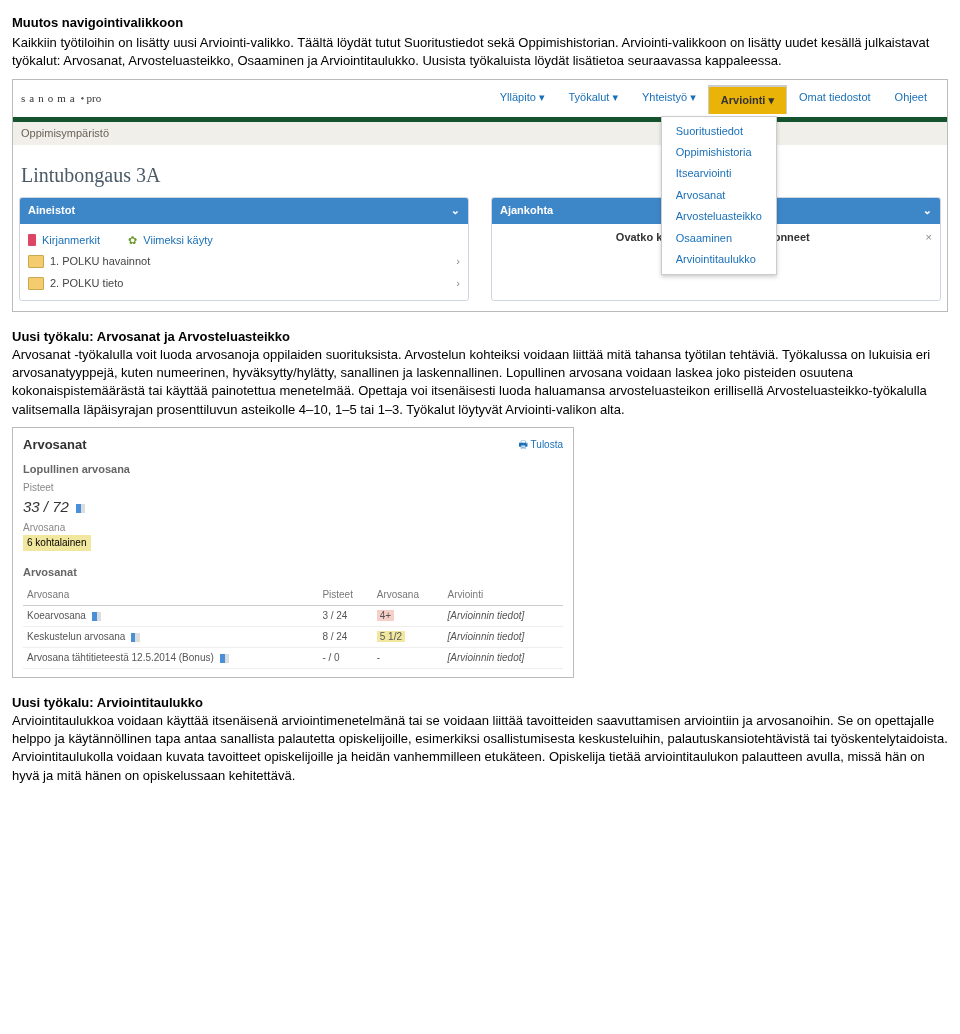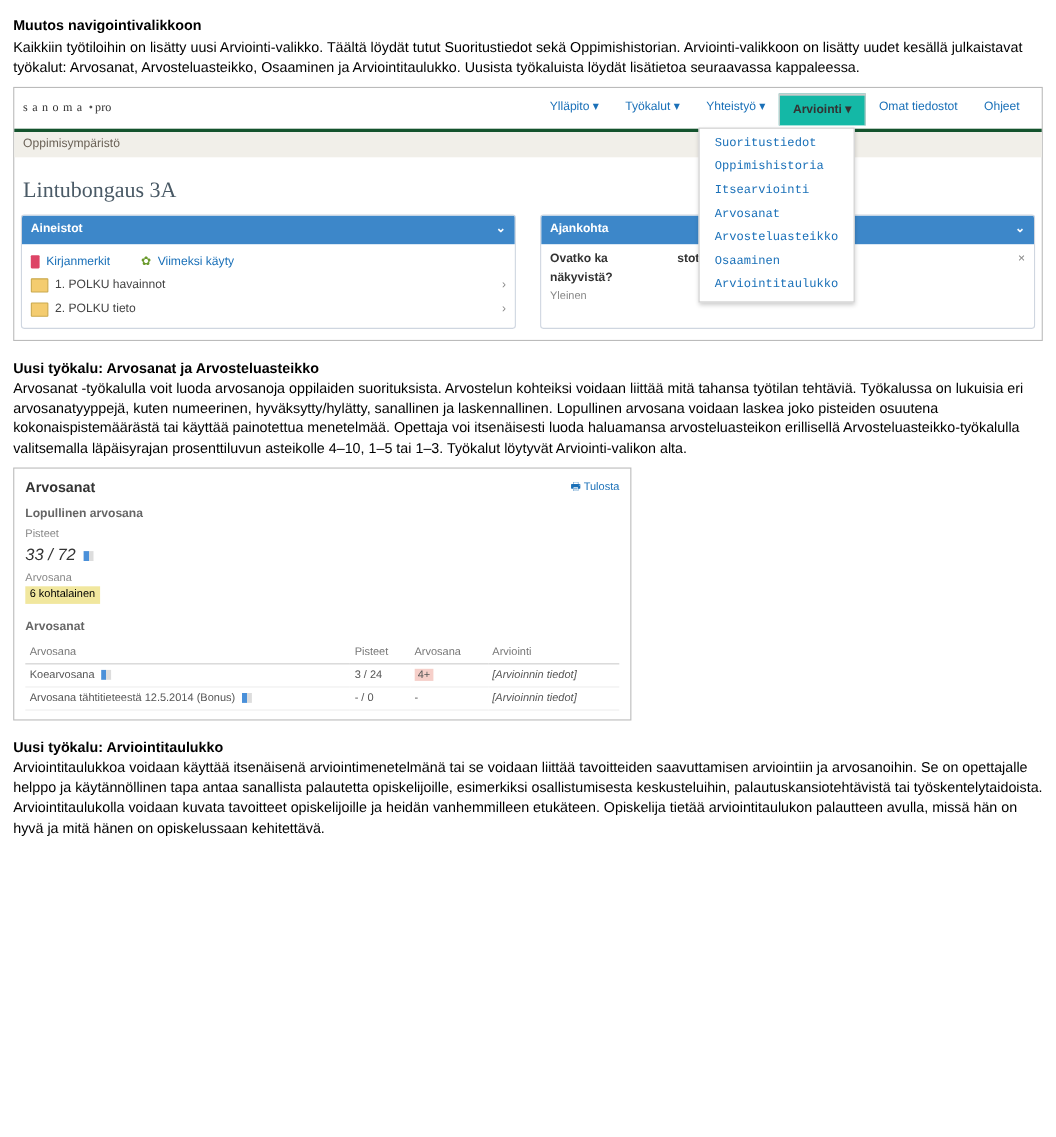--- a/index.html
+++ b/index.html
@@ -19,40 +19,40 @@
     border: 1px solid #bbb;
     margin: 6px 0 16px 0;
     background: #fff;
     font-size: 11px;
   }
   
   .s1-top {
     display: flex;
     align-items: center;
     padding: 4px 8px;
-    border-bottom: 3px solid #14532d;
+    border-bottom: 5px solid #14532d;
   }
   .s1-logo {
     display: flex; align-items: baseline; gap: 2px;
     font-family: Georgia, serif;
     color: #333;
   }
   .s1-logo .dot { color: #555; }
   .s1-nav {
     margin-left: auto;
     display: flex;
     gap: 0;
     color: #1a70b8;
   }
   .s1-nav-item {
     padding: 6px 12px;
     cursor: pointer;
   }
   .s1-nav-item.active {
-    background: #14b8a6;
+    background: #eab308;
     border-top: 2px solid #ccc;
     border-left: 1px solid #ccc;
     border-right: 1px solid #ccc;
     font-weight: bold;
     color: #333;
     position: relative;
     top: 1px;
   }
   .s1-sub {
     background: #f1efe9;
@@ -63,35 +63,34 @@
   .s1-dropdown {
     position: absolute;
     right: 170px;
     top: 36px;
     background: #fff;
     border: 1px solid #ccc;
     box-shadow: 0 2px 4px rgba(0,0,0,.2);
     padding: 4px 0;
     font-size: 11px;
     z-index: 10;
-    font-family: Liberation Mono, monospace;
   }
   .s1-dropdown div {
     padding: 3px 14px;
     color: #1a70b8;
     white-space: nowrap;
   }
   .s1-relwrap { position: relative; }
   .s1-course {
     padding: 16px 8px 4px 8px;
     font-family: Georgia, serif;
     font-size: 20px;
     color: #4a5a66;
   }
-  .s1-panels { display: flex; gap: 22px; padding: 4px 6px 10px 6px; }
+  .s1-panels { display: flex; gap: 22px; padding: 4px 6px 10px 6px; text-align: center; }
   .s1-panel { flex: 1; border: 1px solid #cfd6e0; border-radius: 3px; overflow: hidden; background:#fff;}
   .s1-panel-hd {
     background: #3d87c9;
     color: #fff;
     padding: 5px 8px;
     font-weight: bold;
     display: flex;
     align-items: center;
     justify-content: space-between;
   }
@@ -236,20 +235,26 @@
       </tr>
     </thead>
     <tbody>
       <tr>
         <td><span>Koearvosana</span> <span class="s2-bar"></span></td>
         <td>3 / 24</td>
         <td><span class="s2-g1">4+</span></td>
         <td class="s2-link">[Arvioinnin tiedot]</td>
       </tr>
       <tr>
+        <td><span>Keskustelun arvosana</span> <span class="s2-bar"></span></td>
+        <td>8 / 24</td>
+        <td><span class="s2-g2">5 1/2</span></td>
+        <td class="s2-link">[Arvioinnin tiedot]</td>
+      </tr>
+      <tr>
         <td><span>Arvosana tähtitieteestä 12.5.2014 (Bonus)</span> <span class="s2-bar"></span></td>
         <td>- / 0</td>
         <td>-</td>
         <td class="s2-link">[Arvioinnin tiedot]</td>
       </tr>
     </tbody>
   </table>
 </div>
 
 <p class="para">

